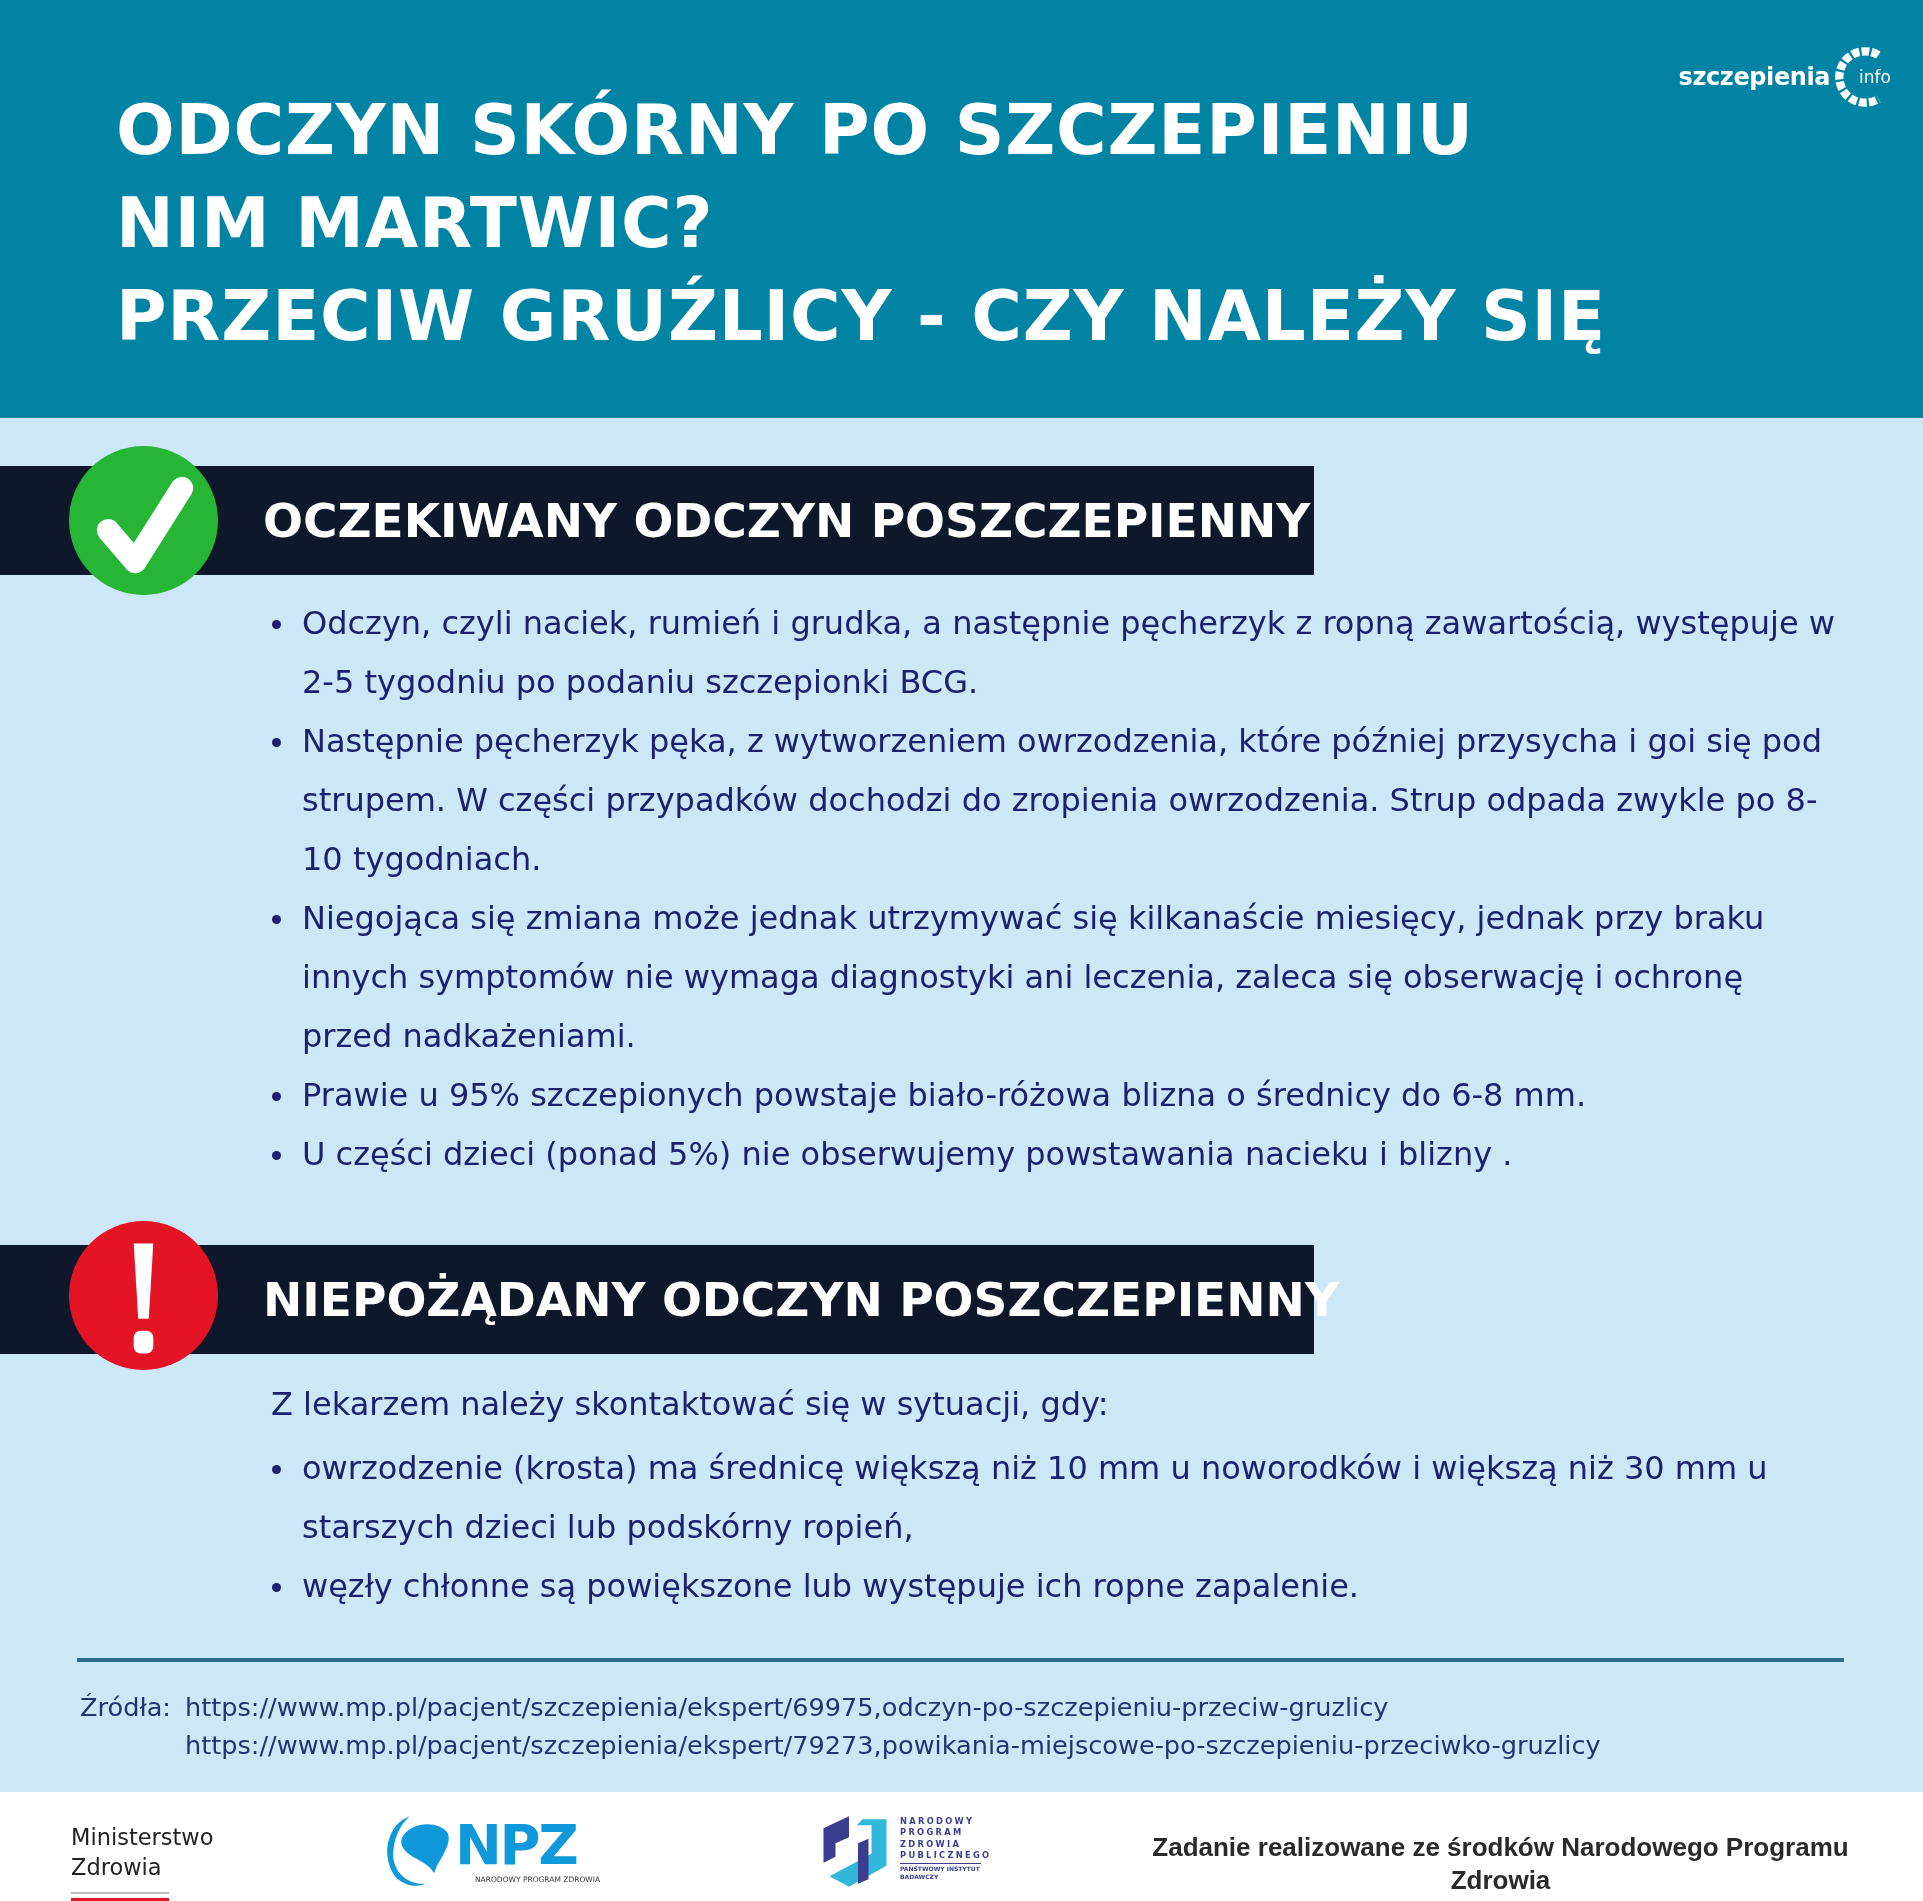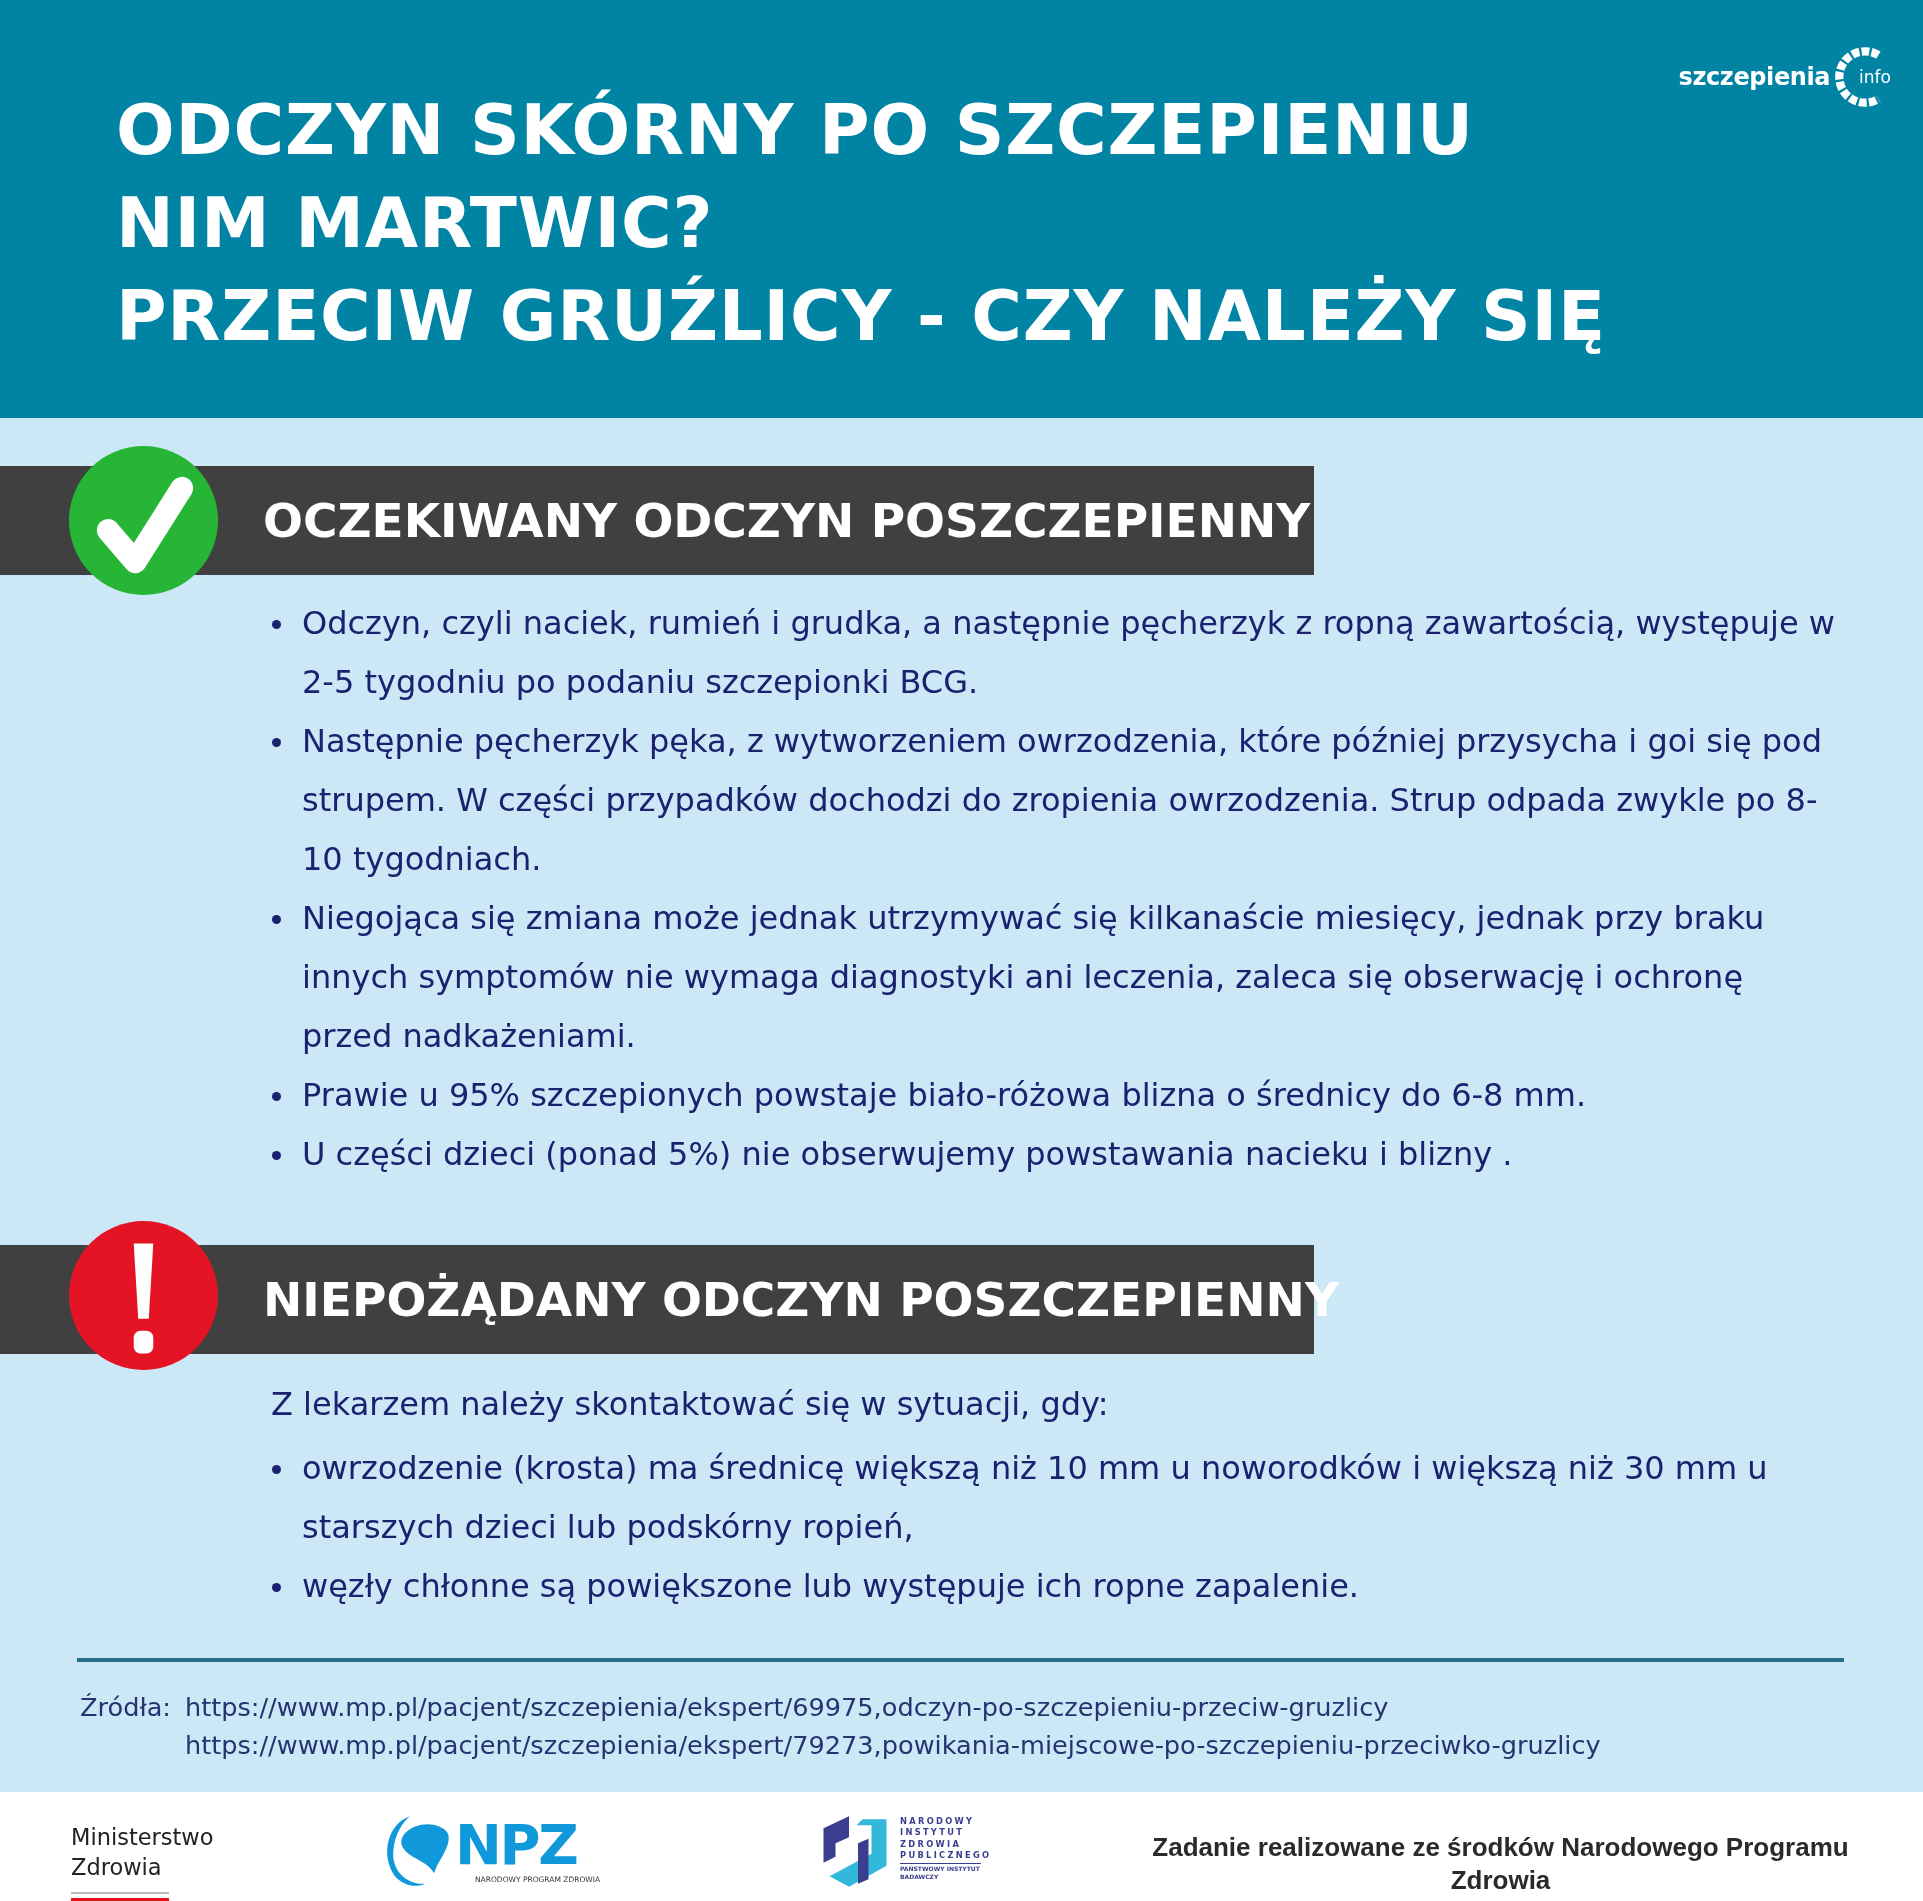--- a/index.html
+++ b/index.html
@@ -10,21 +10,21 @@
   .title { position: absolute; left: 116px; top: 84px; width: 1616px; color: #fff;
            font-family: "DejaVu Sans", sans-serif; font-weight: bold; font-size: 69px; line-height: 93px;
            letter-spacing: 0.8px; }
   .title span { display: block; }
 
   .logo-top { position: absolute; right: 33px; top: 44px; height: 65px; display: flex; align-items: center; color: #fff; }
   .logo-top .l1 { font-family: "DejaVu Sans", sans-serif; font-weight: bold; font-size: 24px; letter-spacing: -0.4px; }
   .logo-top .ring { width: 53px; height: 62px; margin: 0 3px 0 3px; }
   .logo-top .l2 { font-family: "DejaVu Sans", sans-serif; font-size: 17px; margin-left: -30px; }
 
-  .banner { position: absolute; left: 0; width: 1314px; height: 109px; background: #404040; }
+  .banner { position: absolute; left: 0; width: 1314px; height: 109px; background: #0f172a; }
   .banner .label { position: absolute; left: 263px; top: 0; height: 109px; line-height: 109px; color: #fff;
                    font-family: "DejaVu Sans", sans-serif; font-weight: bold; font-size: 47px; white-space: nowrap; }
   .b1 { top: 466px; }
   .b2 { top: 1245px; }
 
   .badge { position: absolute; left: 69px; width: 149px; height: 149px; border-radius: 50%; }
   .badge.ok { top: 446px; background: #26b534; }
   .badge.warn { top: 1221px; background: #e41424; }
   .badge svg { position: absolute; left: 0; top: 0; width: 149px; height: 149px; }
 
@@ -150,21 +150,21 @@
   </div>
 
   <div class="nizp">
     <svg width="75" height="83" viewBox="0 0 100 110">
       <path d="M6 24 L40 8 L40 36 L22 44 L22 62 L6 70 Z" fill="#3a3e8e"></path>
       <path d="M14 88 L70 58 L70 20 L50 20 L58 12 L90 12 L90 74 L40 102 Z" fill="#1db0d8" opacity="0.9"></path>
       <path d="M52 44 L66 38 L66 92 L52 98 Z" fill="#3a3e8e"></path>
     </svg>
     <div class="lines">
       <div class="big">NARODOWY</div>
-      <div class="big">INSTYTUT</div>
+      <div class="big">PROGRAM</div>
       <div class="big">ZDROWIA</div>
       <div class="big">PUBLICZNEGO</div>
       <div class="hr"></div>
       <div class="small">PAŃSTWOWY INSTYTUT</div>
       <div class="small">BADAWCZY</div>
     </div>
   </div>
 
   <div class="funding">
     <div>Zadanie realizowane ze środków Narodowego Programu Zdrowia</div>

